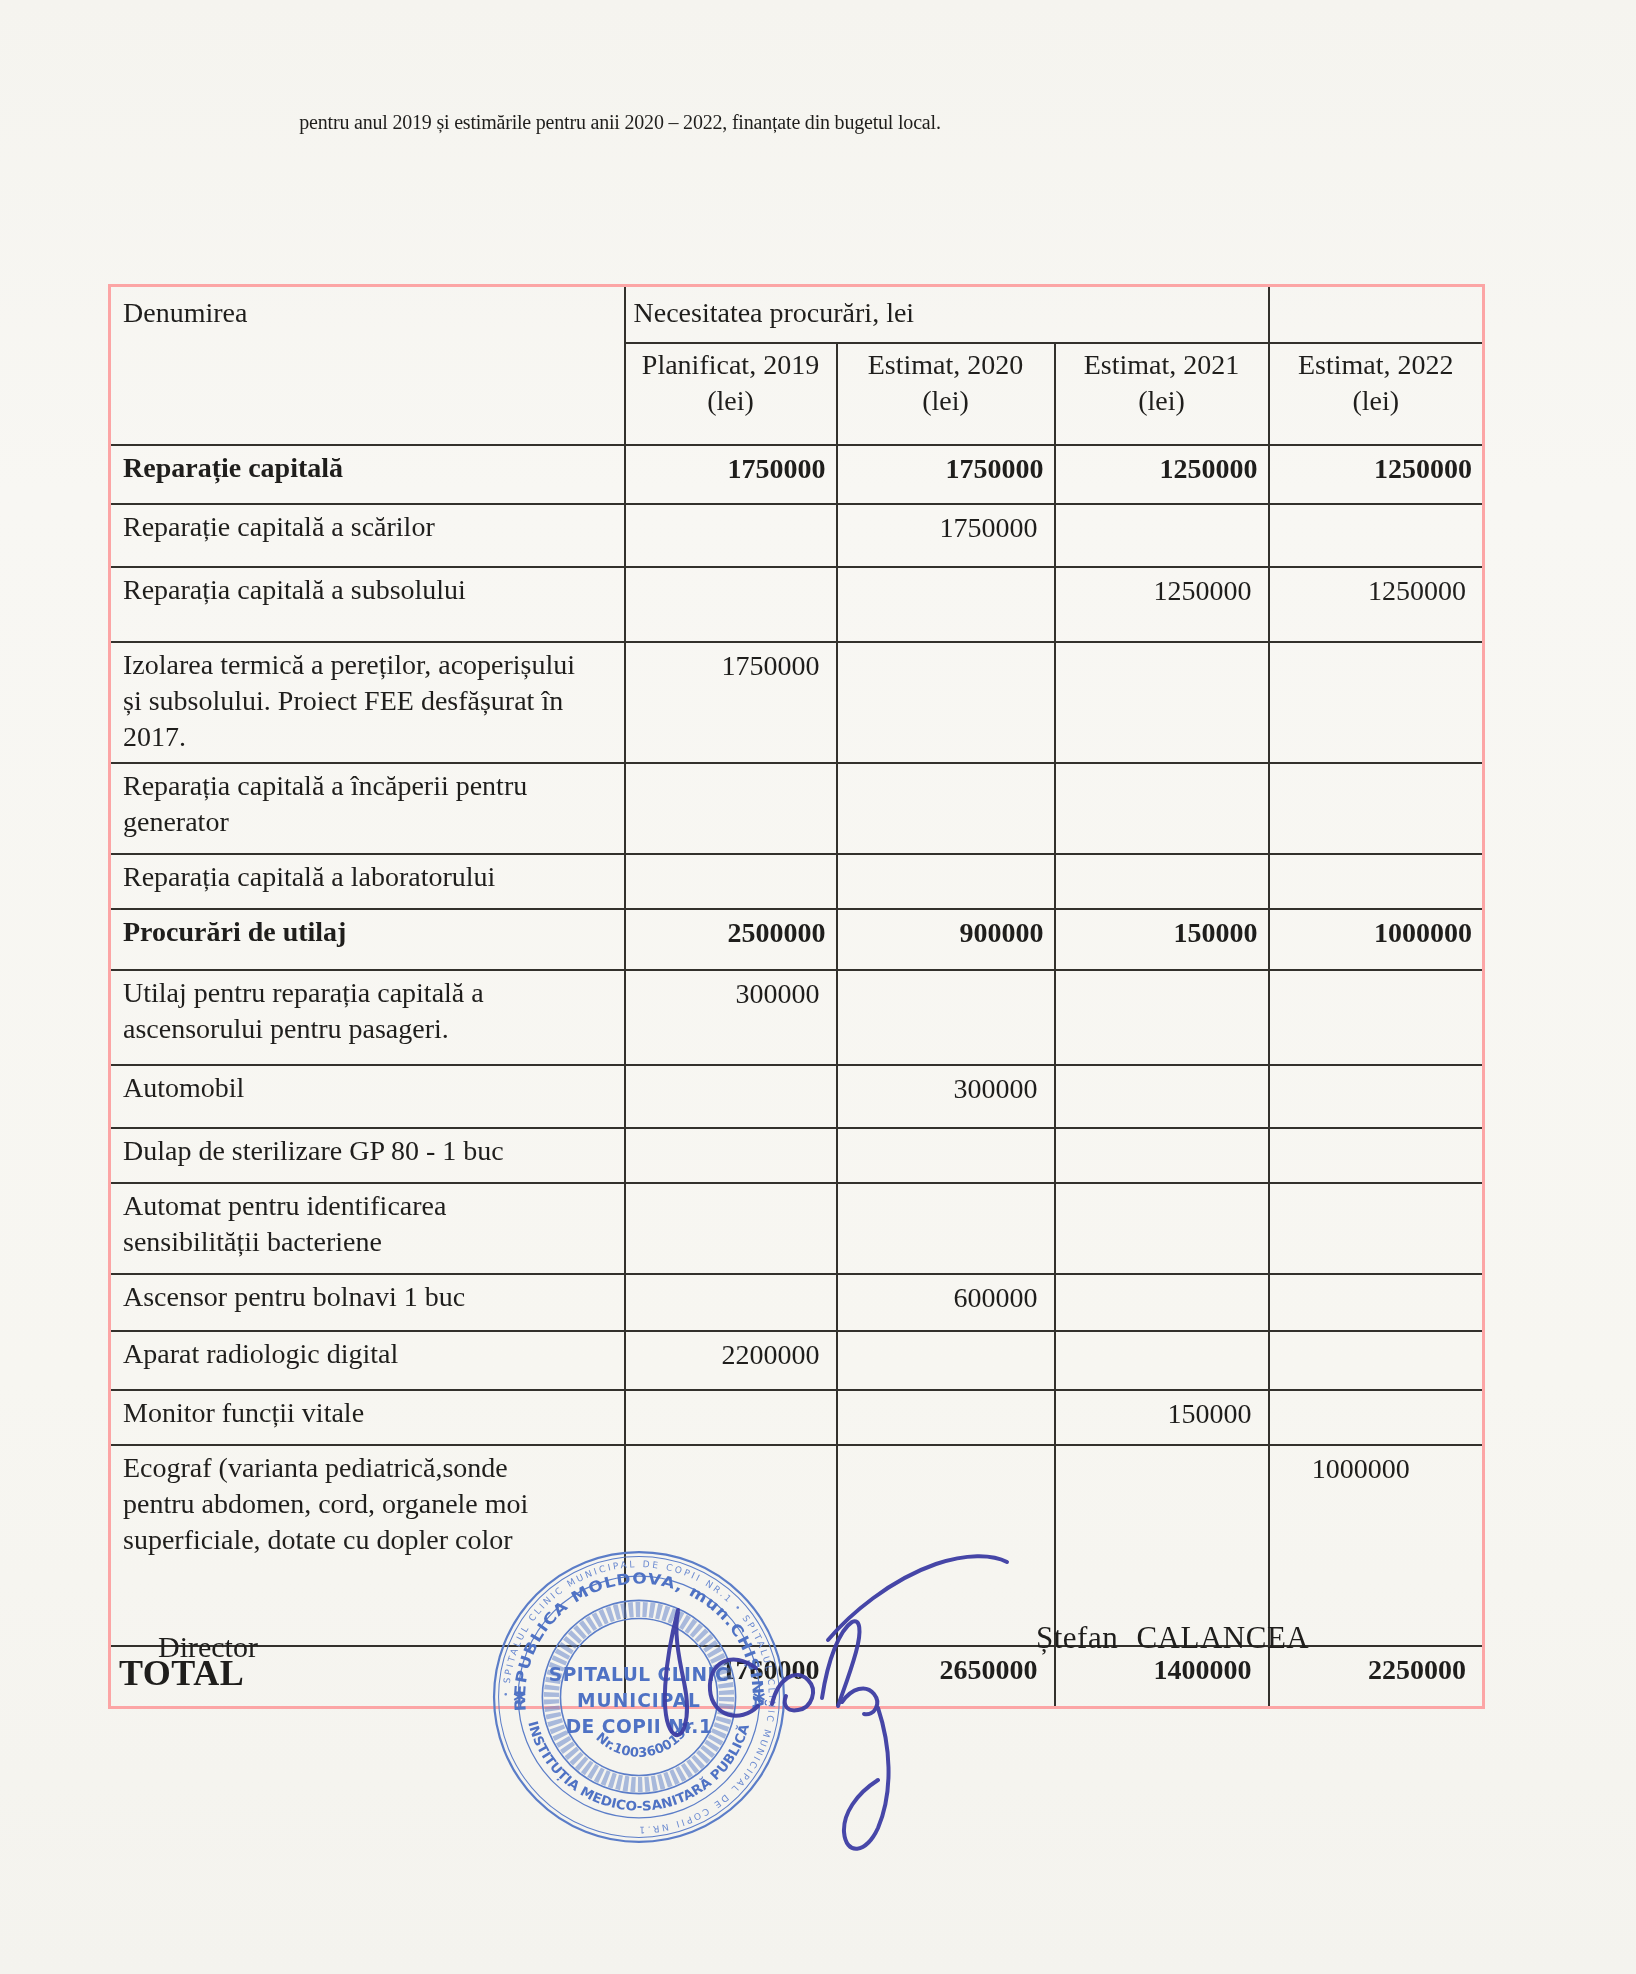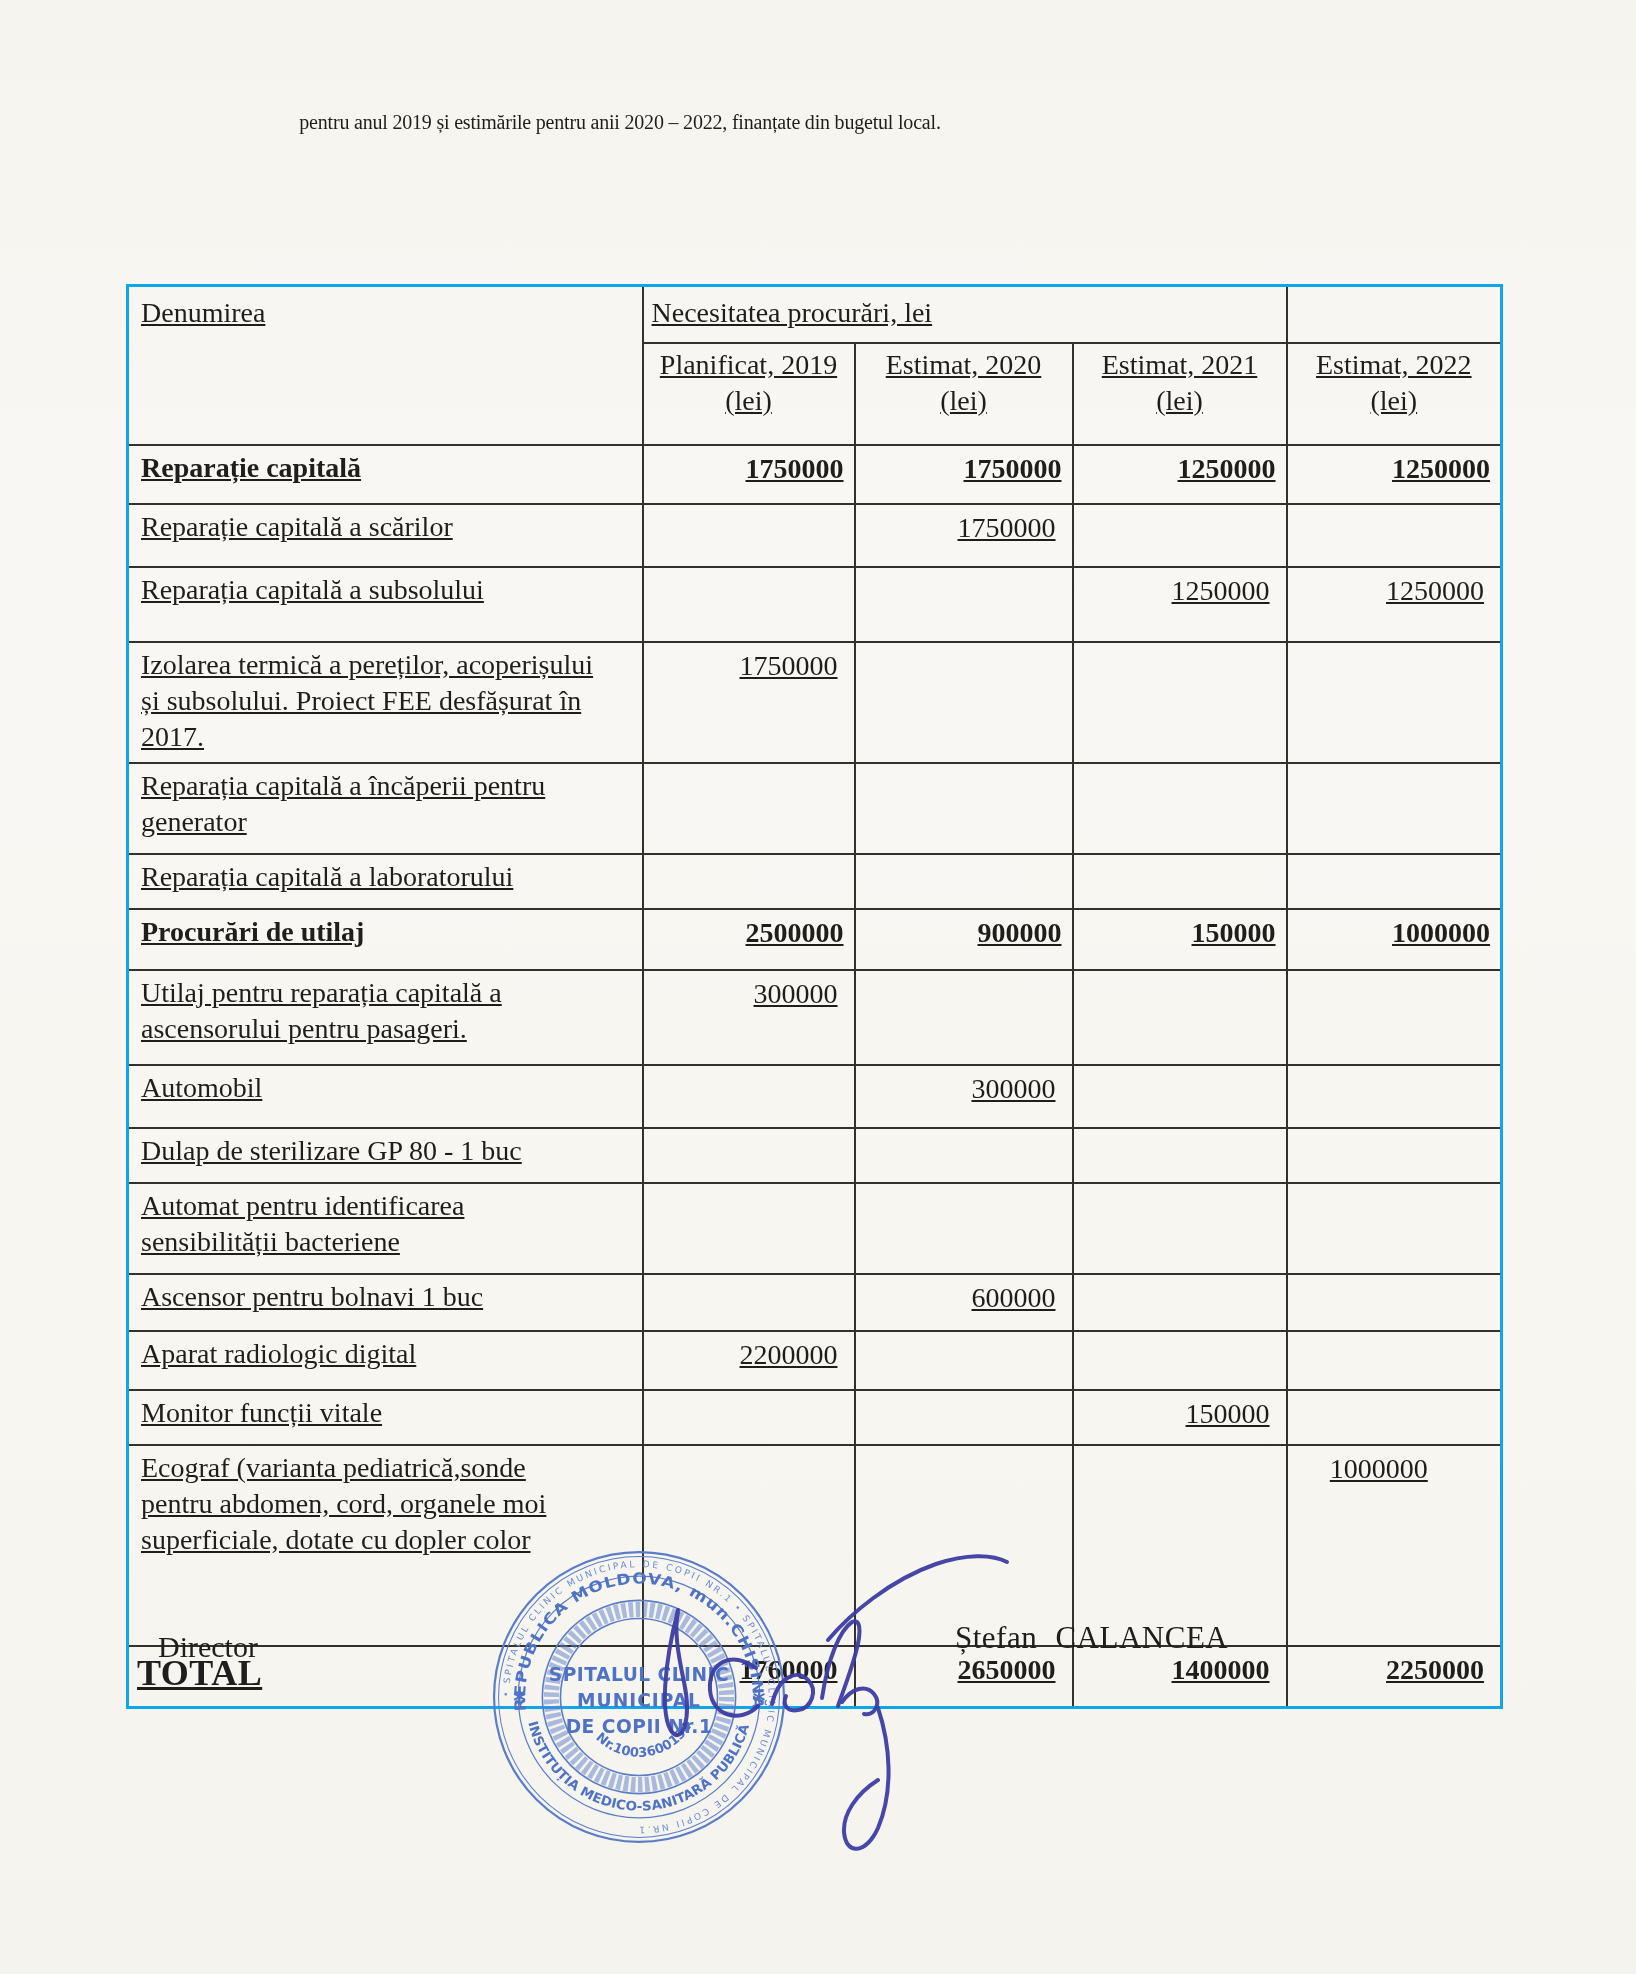--- a/index.html
+++ b/index.html
@@ -7,24 +7,23 @@
     width:1636px;height:1974px;position:relative;overflow:hidden;
     background:linear-gradient(180deg,#f5f4ef 0%,#f8f7f3 25%,#f7f6f1 70%,#f4f3ee 100%);
     font-family:"Liberation Serif", serif;
     color:#1f1e1c;
   }
   .title-block{position:absolute;left:40px;top:102px;width:1160px;text-align:center;}
   .title-line1{font-size:30px;line-height:42px;}
   .title-line2{font-size:20px;line-height:40px;letter-spacing:-0.2px;}
 
   table.budget{
-    position:absolute;left:126px;top:284px;width:1374px;
+    position:absolute;left:108px;top:284px;width:1374px;
     border-collapse:collapse;table-layout:fixed;
-    border:3px solid #0ea5e9;
-    text-decoration:underline;
+    border:3px solid #fca5a5;
   }
   .budget th,.budget td{
     border:2px solid #33312c;
     vertical-align:top;
     font-size:28px;font-weight:normal;
     padding:3px 8px;line-height:1.28;
   }
   th.name-h{text-align:left;padding:8px 12px;}
   th.group-h{text-align:left;height:44px;padding-top:8px;}
   th.empty-h{height:44px;}
@@ -46,21 +45,21 @@
   tbody tr:nth-child(10) td{height:44px;}
   tbody tr:nth-child(11) td{height:80px;}
   tbody tr:nth-child(12) td{height:46px;}
   tbody tr:nth-child(13) td{height:48px;}
   tbody tr:nth-child(14) td{height:44px;}
   tbody tr:nth-child(15) td{height:190px;}
   tr.total-row td{font-weight:bold;height:50px;}
   tr.total-row td.label{text-align:left;font-size:36px;letter-spacing:0.5px;}
 
   .director-label{position:absolute;left:158px;top:1630px;font-size:30px;}
-  .signer-name{position:absolute;left:955px;top:1620px;font-size:31px;word-spacing:10px;letter-spacing:0.5px;}
+  .signer-name{position:absolute;left:1036px;top:1620px;font-size:31px;word-spacing:10px;letter-spacing:0.5px;}
 
   .stamp-svg{position:absolute;left:488px;top:1546px;width:302px;height:302px;}
   .sig-svg{position:absolute;left:560px;top:1518px;width:480px;height:360px;}
 </style>
 </head>
 <body>
 
 <div class="title-block">
   <div class="title-line2">pentru anul 2019 și estimările pentru anii 2020 – 2022, finanțate din bugetul local.</div>
 </div>

